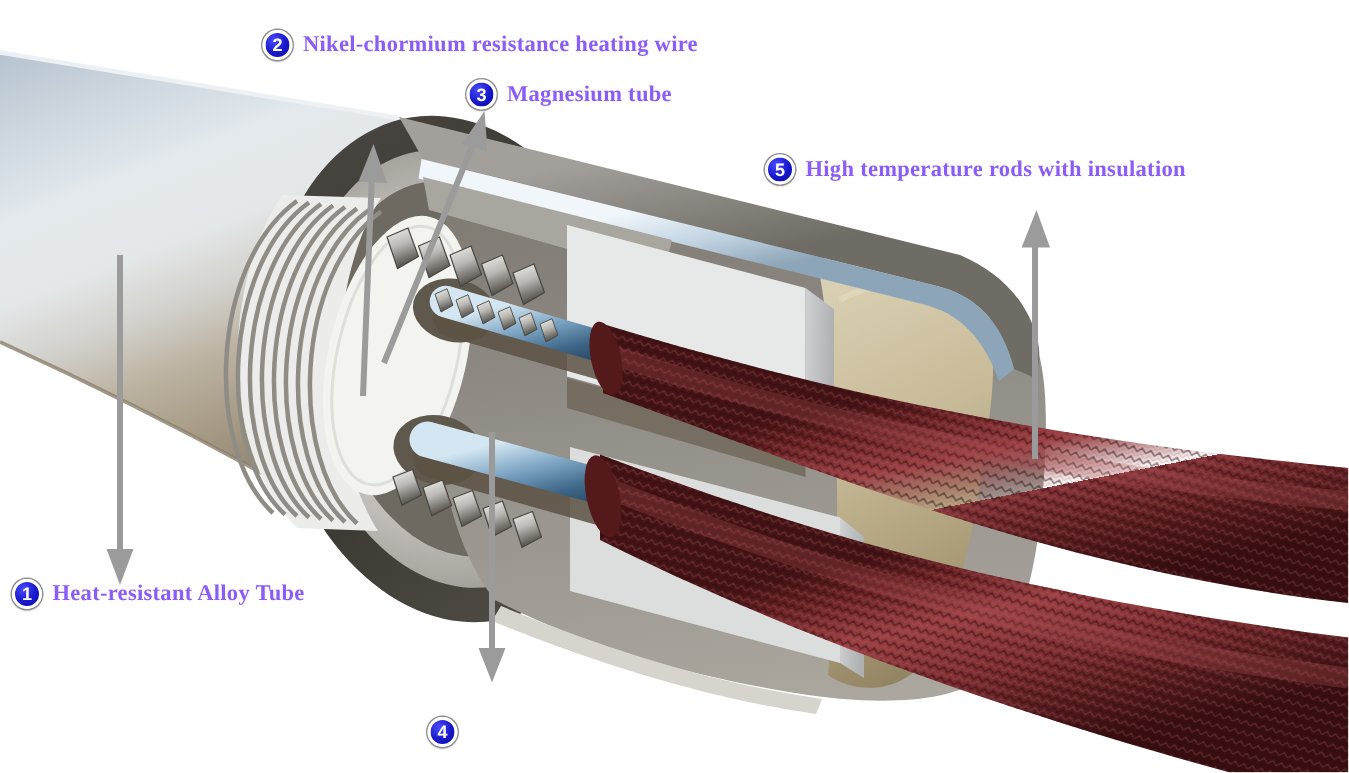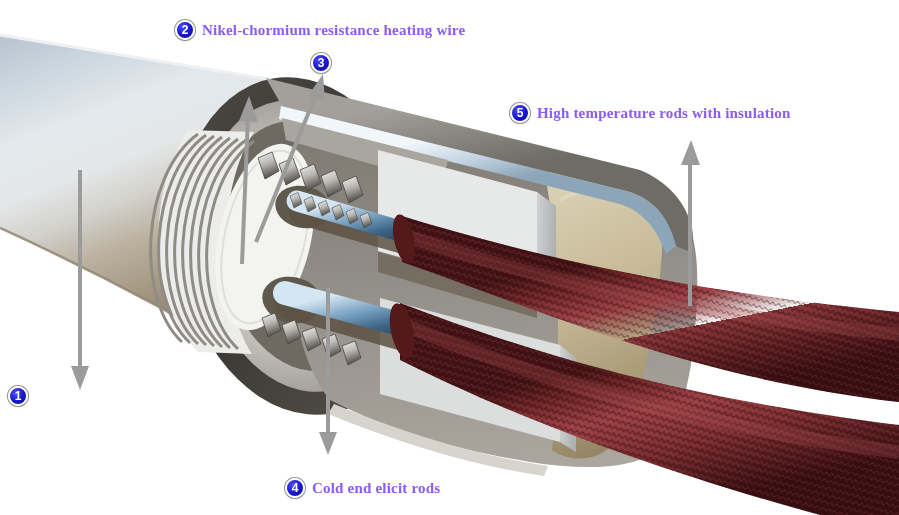--- a/index.html
+++ b/index.html
@@ -230,34 +230,35 @@
     </g>
     <g>
       <line x1="690" y1="306" x2="690" y2="162" stroke="#9b9b9b" stroke-width="4"></line>
       <path d="M691,140 L681,165 L700,165 Z"></path>
     </g>
   </g>
 </svg>
 
 <div class="callout" style="left:8px;top:386px;">
   <span class="badge">1</span>
+  <span class="ctext">Heat-resistant Alloy Tube</span>
 </div>
 
 <div class="callout" style="left:175px;top:20px;">
   <span class="badge">2</span>
   <span class="ctext">Nikel-chormium resistance heating wire</span>
 </div>
 
 <div class="callout" style="left:311px;top:53px;">
   <span class="badge">3</span>
+  <span class="ctext">Magnesium tube</span>
 </div>
 
 <div class="callout" style="left:285px;top:478px;">
   <span class="badge">4</span>
-  <span class="ctext">Cold end elicit rods</span>
 </div>
 
 <div class="callout" style="left:510px;top:103px;">
   <span class="badge">5</span>
   <span class="ctext">High temperature rods with insulation</span>
 </div>
 
 </div>
 
 </body></html>

